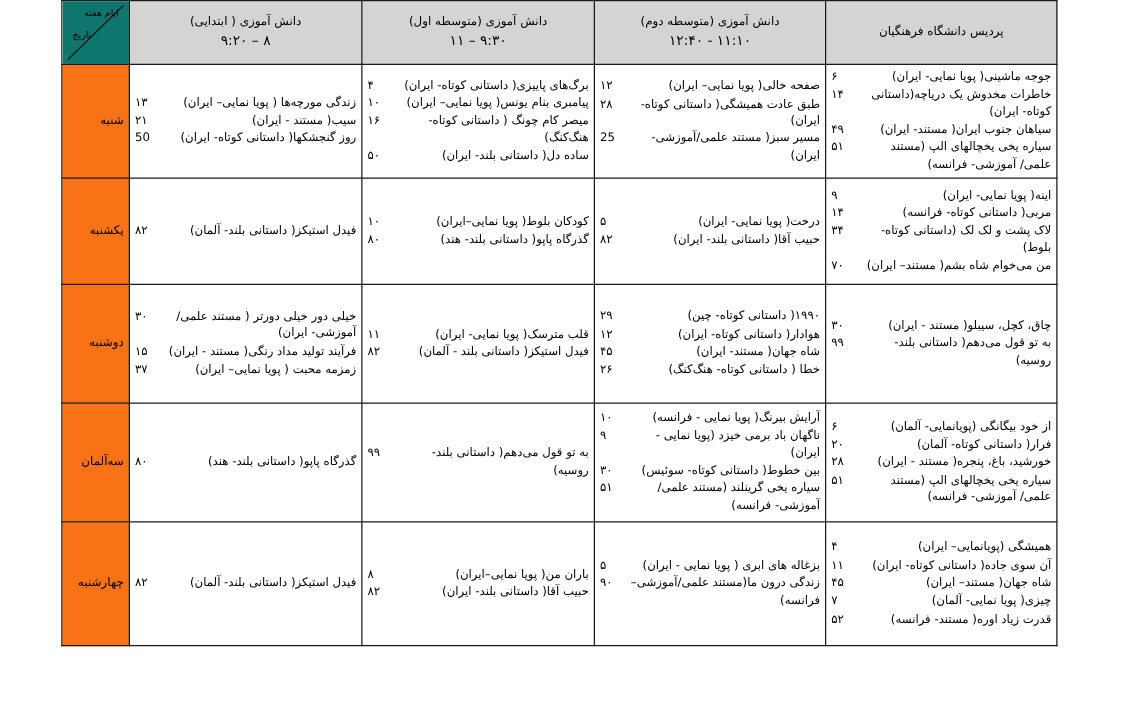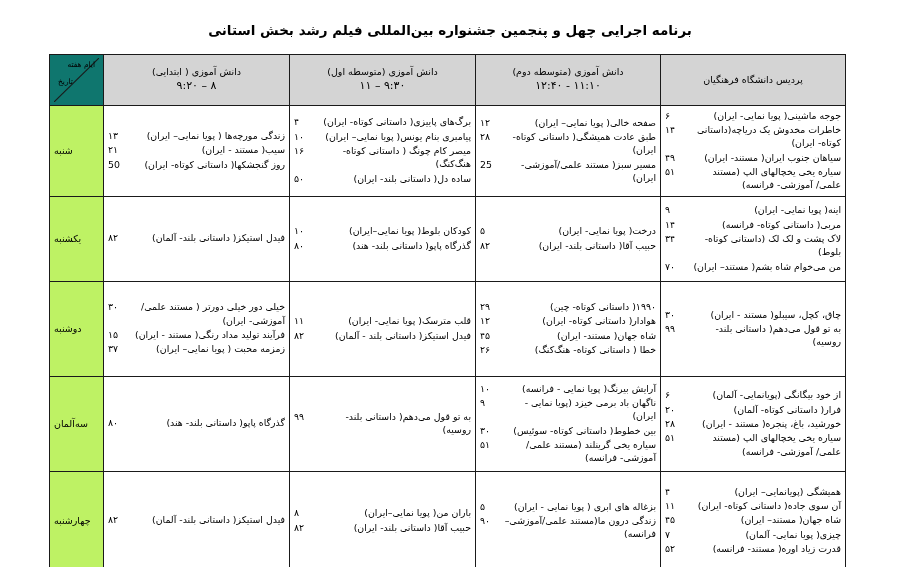--- a/index.html
+++ b/index.html
@@ -102,22 +102,22 @@
   }
 
   
   col.c-day     { width: 54px;  }
   col.c-elem    { width: 186px; }
   col.c-mid1    { width: 186px; }
   col.c-mid2    { width: 185px; }
   col.c-campus  { width: 185px; }
 
   td.day-cell {
-    background: #bef264;
-    text-align: left;
+    background: #f97316;
+    text-align: right;
     font-weight: bold;
     font-size: 10.5px;
   }
 
   td.prog-cell {
     text-align: right;
     padding: 4px 5px;
   }
 
   
@@ -153,21 +153,20 @@
   tr.r2 td { height: 78px; }
   tr.r3 td { height: 88px; }
   tr.r4 td { height: 88px; }
   tr.r5 td { height: 92px; }
 </style>
 </head>
 <body>
 
 <div class="page">
 
-  <div class="page-title">برنامه اجرایی چهل و پنجمین جشنواره بین‌المللی فیلم رشد بخش استانی</div>
 
   <div class="table-wrap">
     <table class="schedule">
       <colgroup>
         <col class="c-campus">
         <col class="c-mid2">
         <col class="c-mid1">
         <col class="c-elem">
         <col class="c-day">
       </colgroup>

